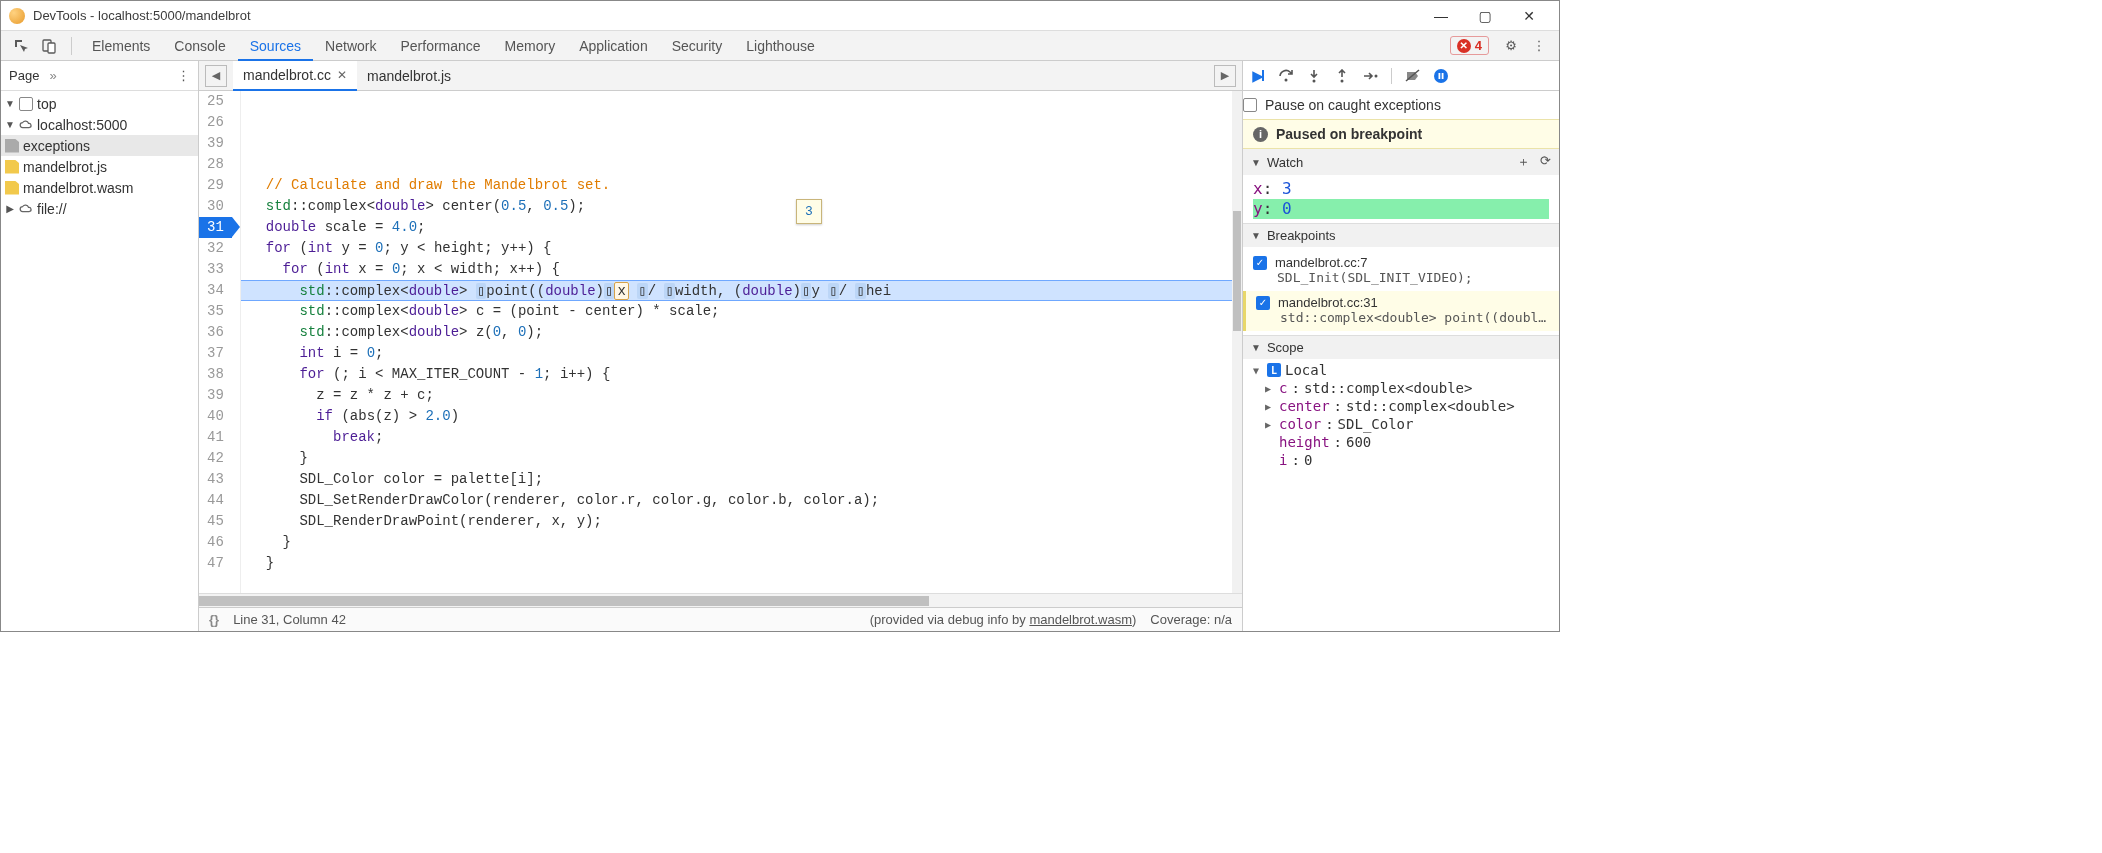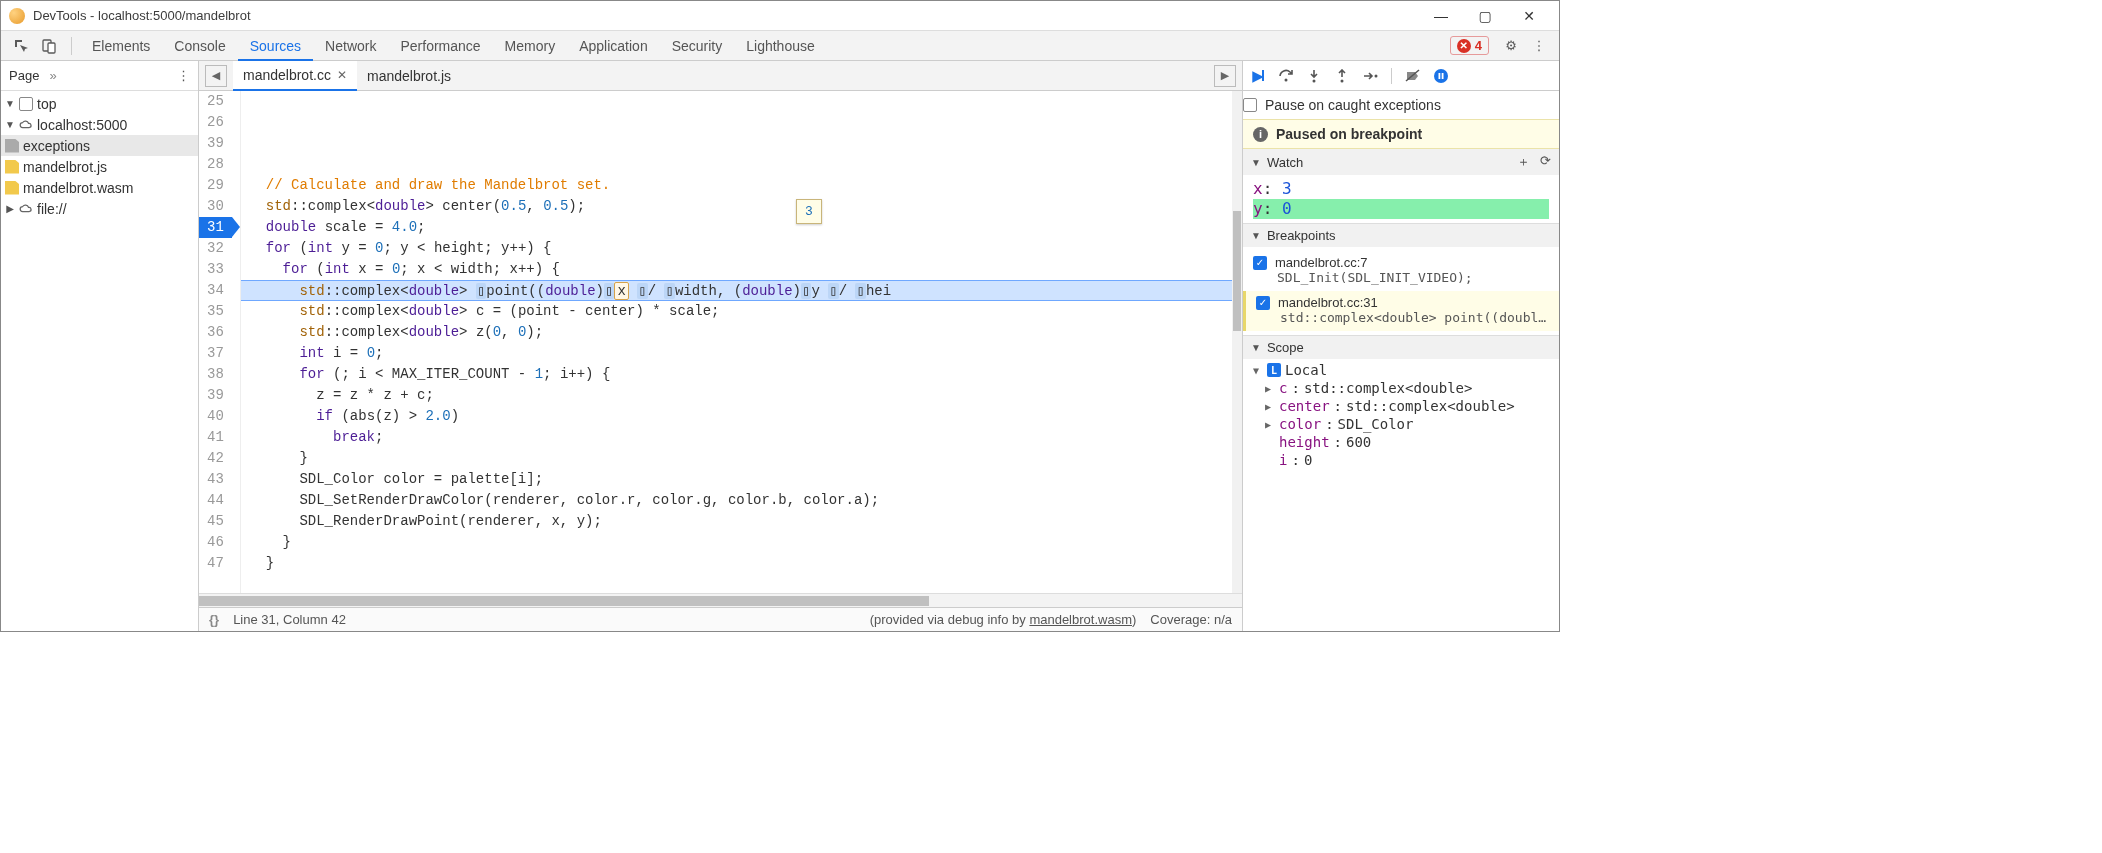--- a/index.html
+++ b/index.html
@@ -49,21 +49,21 @@
 
 .editor { flex: 1; display: flex; overflow: hidden; font-family: Consolas, "Courier New", monospace; font-size: 14px; line-height: 21px; position: relative; }
 .gutter { width: 42px; background: #fff; text-align: center; color: #999; padding-right: 8px; border-right: 1px solid #eee; }
 .gutter .gline { height: 21px; }
 .gutter .gline.bp { background: #1a73e8; color: #fff; position: relative; }
 .gutter .gline.bp::after { content:""; position:absolute; right:-8px; top:0; border-top:10.5px solid transparent; border-bottom:10.5px solid transparent; border-left:8px solid #1a73e8; }
 .code { flex: 1; overflow: hidden; white-space: pre; position: relative; }
 .code .cline { height: 21px; padding-left: 8px; }
 .code .cline.paused { background: #cfe3ff; border-top: 1px solid #6fa8ff; border-bottom: 1px solid #6fa8ff; }
 .kw { color: #4c1d95; }
-.type { color: #a16207; }
+.type { color: #15803d; }
 .num { color: #1c6fb8; }
 .com { color: #e07c00; }
 .hl { background: #bcd6f7; border-radius: 2px; padding: 0 1px; }
 .hlbox { border: 1px solid #d6a24a; background: #fff7e6; border-radius: 2px; padding: 0 2px; }
 .tooltip { position: absolute; border: 1px solid #c9b57a; background: #fffde7; padding: 1px 8px; font-size: 13px; color: #1c6fb8; box-shadow: 0 1px 2px rgba(0,0,0,0.2); }
 
 .hscroll { height: 14px; background: #f3f3f3; border-top: 1px solid #ddd; position: relative; }
 .hscroll .thumb { position: absolute; left: 0; width: 70%; height: 10px; top: 2px; background: #c0c0c0; }
 
 .status { height: 24px; border-top: 1px solid #ccc; display: flex; align-items: center; padding: 0 10px; gap: 14px; font-size: 13px; color: #555; background: #fafafa; }

